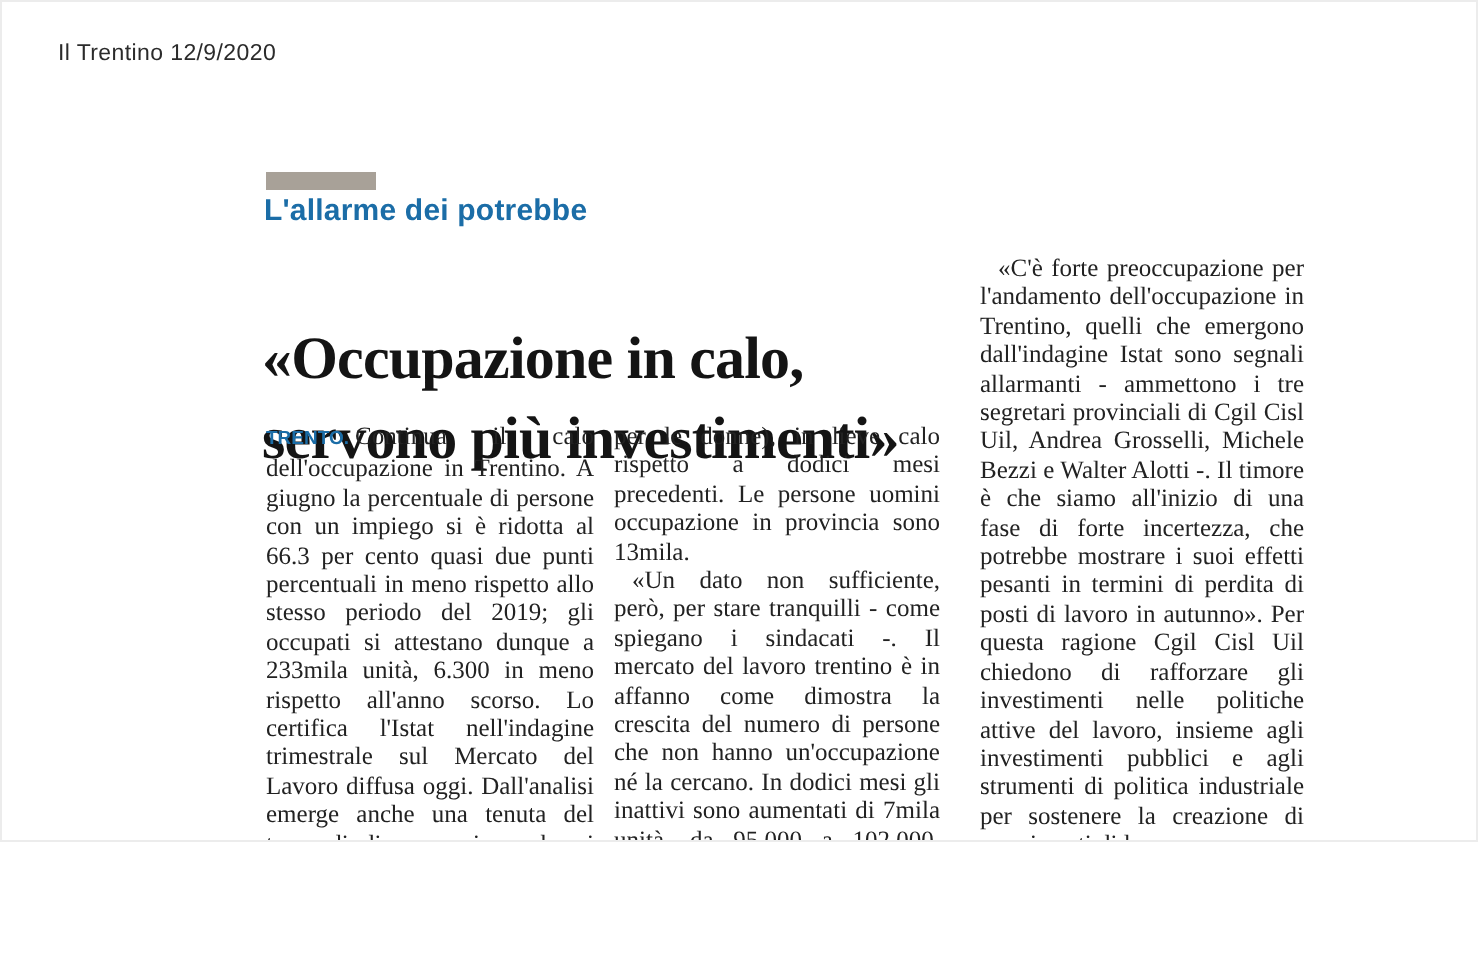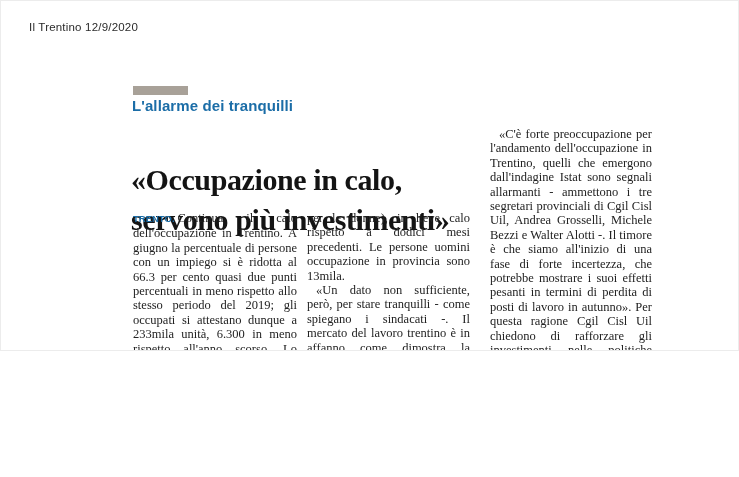--- a/index.html
+++ b/index.html
@@ -1,20 +1,20 @@
 <!DOCTYPE html>
 <html lang="it"><head>
 <meta charset="utf-8">
 <style>
   * { margin: 0; padding: 0; box-sizing: border-box; }
   html, body { background: #ffffff; }
   .page {
     position: relative;
     width: 739px;
-    height: 351px;
+    height: 421px;
     background: #ffffff;
     border: 1px solid #ececec;
     overflow: hidden;
     font-family: "Liberation Serif", serif;
   }
   .source-line {
     position: absolute;
     left: 28px;
     top: 20px;
     font-family: "Liberation Sans", sans-serif;
@@ -77,21 +77,21 @@
 </style>
 </head>
 <body>
 
 <div class="page">
 
   <div class="source-line">Il Trentino 12/9/2020</div>
 
   <div class="kicker-bar"></div>
 
-  <div class="kicker">L'allarme dei tranquilli</div>
+  <div class="kicker">L'allarme dei potrebbe</div>
 
   <h1 class="headline">«Occupazione in calo, servono più investimenti»</h1>
 
   <div class="col col1">
     <p><span class="dateline">TRENTO.</span><span>Continua il calo dell'occupazione in Trentino. A giugno la percentuale di persone con un impiego si è ridotta al 66.3 per cento quasi due punti percentuali in meno rispetto allo stesso periodo del 2019; gli occupati si attestano dunque a 233mila unità, 6.300 in meno rispetto all'anno scorso. Lo certifica l'Istat nell'indagine trimestrale sul Mercato del Lavoro diffusa oggi. Dall'analisi emerge anche una tenuta del tasso di disoccupazione che si attesta al 5,3 per cento (4,5 per gli uomini e 6,3</span></p>
   </div>
 
   <div class="col col2">
     <p>per le donne), in lieve calo rispetto a dodici mesi precedenti. Le persone uomini occupazione in provincia sono 13mila.</p>
     <p class="indent">«Un dato non sufficiente, però, per stare tranquilli - come spiegano i sindacati -. Il mercato del lavoro trentino è in affanno come dimostra la crescita del numero di persone che non hanno un'occupazione né la cercano. In dodici mesi gli inattivi sono aumentati di 7mila unità, da 95.000 a 102.000. Parallelamente si è ridotto il tasso di attività dal 72.2 al</p>

